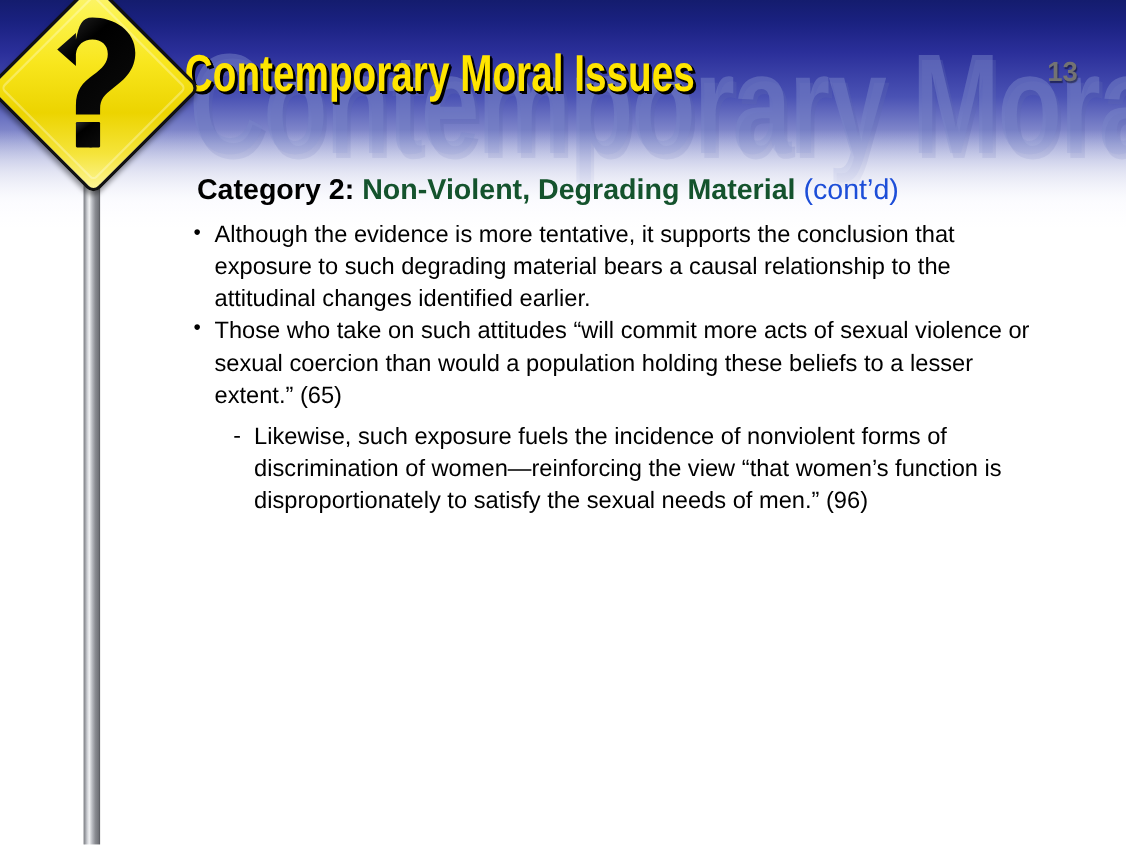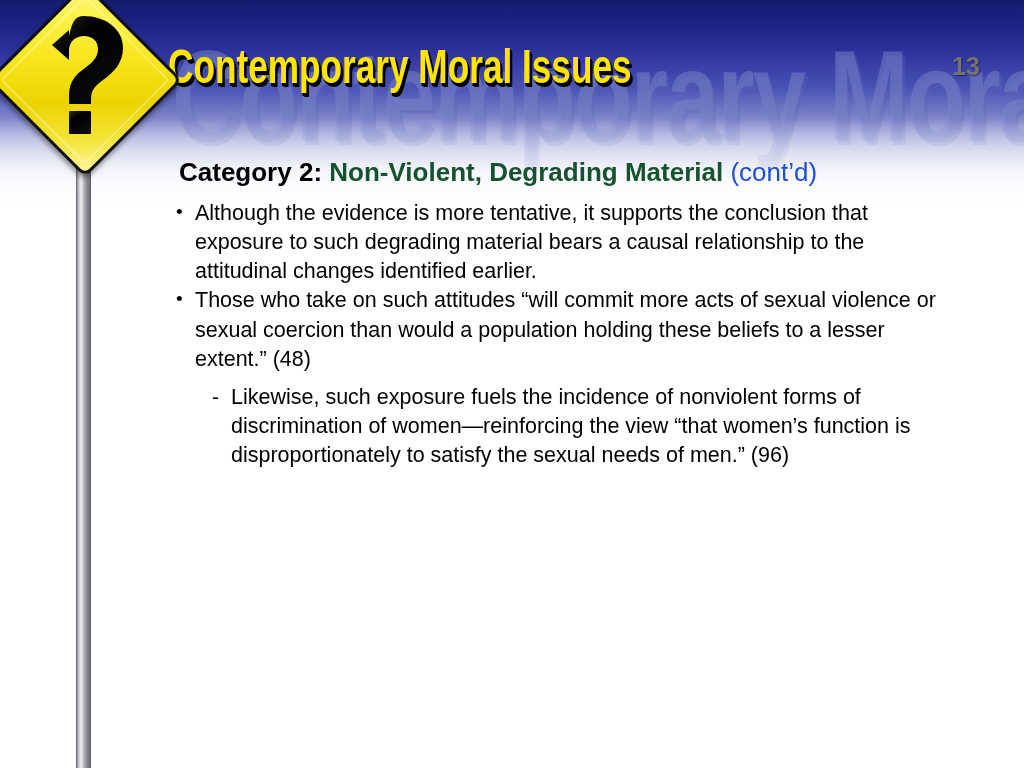--- a/index.html
+++ b/index.html
@@ -290,21 +290,21 @@
 
   <div class="body-block">
 
     <div class="bullet-row bullet-l1">
       <span class="marker">•</span>
       <span class="btext">Although the evidence is more tentative, it supports the conclusion that exposure to such degrading material bears a causal relationship to the attitudinal changes identified earlier.</span>
     </div>
 
     <div class="bullet-row bullet-l1">
       <span class="marker">•</span>
-      <span class="btext">Those who take on such attitudes “will commit more acts of sexual violence or sexual coercion than would a population holding these beliefs to a lesser extent.” (48)</span>
+      <span class="btext">Those who take on such attitudes “will commit more acts of sexual violence or sexual coercion than would a population holding these beliefs to a lesser extent.” (65)</span>
     </div>
 
     <div class="bullet-row bullet-l2">
       <span class="marker">-</span>
       <span class="btext">Likewise, such exposure fuels the incidence of nonviolent forms of discrimination of women—reinforcing the view “that women’s function is disproportionately to satisfy the sexual needs of men.” (96)</span>
     </div>
 
   </div>
 
 </div>

